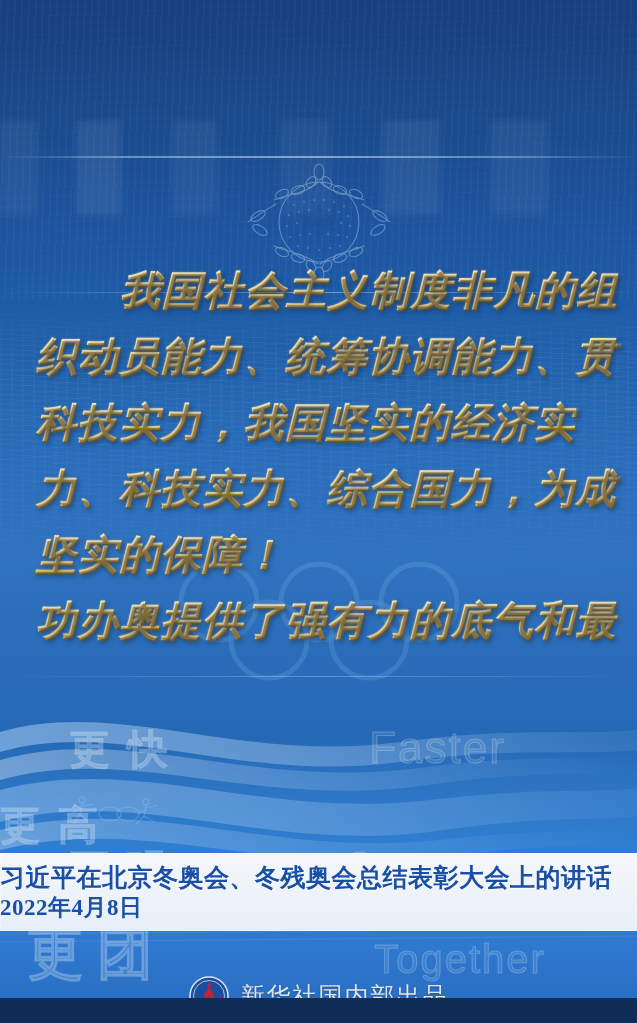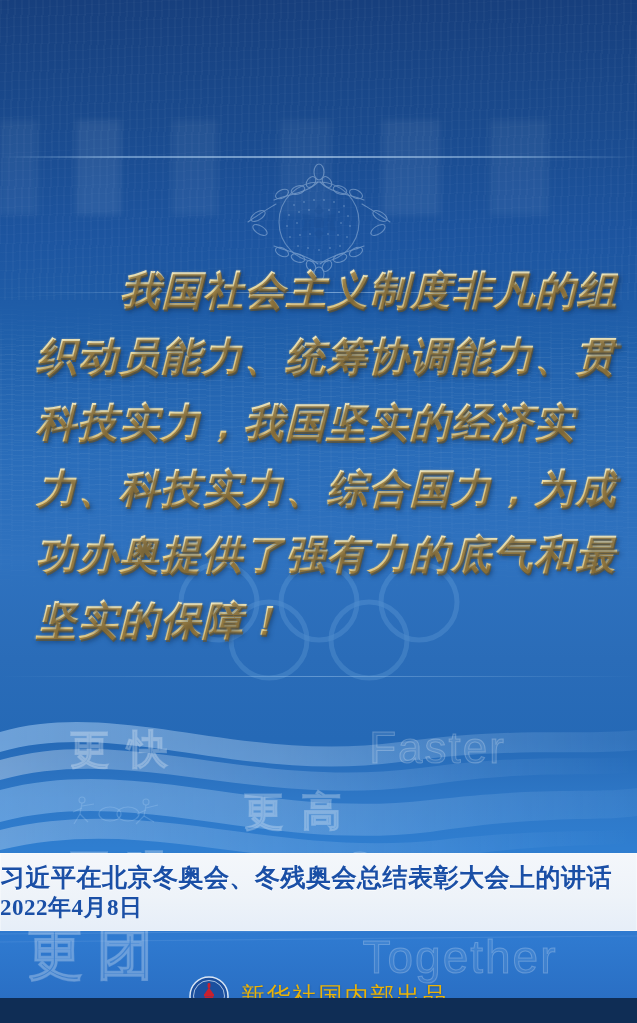--- a/index.html
+++ b/index.html
@@ -115,25 +115,25 @@
     width:150px;text-align:left;
   }
   .motto .en{
     font-family:"Liberation Sans","DejaVu Sans",sans-serif;
     font-weight:400;font-size:44px;letter-spacing:2px;
     color:rgba(255,255,255,.09);
     -webkit-text-stroke:1px rgba(255,255,255,.22);
     width:260px;text-align:center;
   }
   .motto .r1{top:10px;}
-  .motto .r2{top:72px;}
+  .motto .r2{top:86px;flex-direction:column;}
   .motto .r3{top:130px;}
   .motto .r4{top:205px;}
   .motto .r4 .cn{letter-spacing:14px;width:195px;font-size:56px;}
-  .motto .r4 .en{font-size:46px;width:300px;}
+  .motto .r4 .en{font-size:40px;width:300px;}
 
   
   .doodle{position:absolute;left:70px;top:790px;opacity:.5;}
 
   
   .caption{
     position:absolute;left:0;right:0;top:853px;height:78px;
     background:linear-gradient(180deg,#f4f7fb 0%,#eef3f9 55%,#e6eef8 100%);
     box-shadow:0 0 0 1px rgba(255,255,255,.35) inset;
     display:flex;flex-direction:column;align-items:flex-start;justify-content:center;
@@ -150,21 +150,21 @@
     font-weight:700;font-size:23px;color:#1a4fa6;letter-spacing:.5px;margin-top:4px;line-height:1.1;
   }
 
   
   .footer{
     position:absolute;left:0;right:0;top:968px;height:55px;
     display:flex;align-items:center;justify-content:center;gap:12px;
   }
   .footer .brand{
     font-family:"Liberation Sans","DejaVu Sans",sans-serif;
-    font-size:24px;color:#eab308;letter-spacing:2px;
+    font-size:24px;color:#e5e5e5;letter-spacing:2px;
     text-shadow:0 1px 2px rgba(10,40,80,.45);
   }
   .logo{width:40px;height:40px;flex:0 0 40px;}
 </style>
 </head>
 <body>
 
 <div class="poster">
 
   <div class="bg-base"></div>
@@ -290,22 +290,22 @@
       <circle cx="95" cy="78" r="38"></circle>
       <circle cx="195" cy="78" r="38"></circle>
     </g>
   </svg>
 
   <div class="quote">
     <div class="ln first"><span class="g">我国社会主义制度非凡的组</span></div>
     <div class="ln"><span class="g">织动员能力、统筹协调能力、贯</span></div>
     <div class="ln"><span class="g">科技实力，我国坚实的经济实</span></div>
     <div class="ln"><span class="g">力、科技实力、综合国力，为成</span></div>
+    <div class="ln"><span class="g">坚实的保障！</span></div>
     <div class="ln"><span class="g">功办奥提供了强有力的底气和最</span></div>
-    <div class="ln"><span class="g">坚实的保障！</span></div>
   </div>
 
   <svg class="doodle" width="120" height="50" viewBox="0 0 120 50">
     <g stroke="#bcdcf8" stroke-opacity=".45" fill="none" stroke-width="1.2">
       <circle cx="12" cy="10" r="3"></circle>
       <path d="M12 13 L10 24 L4 34"></path>
         <path d="M10 24 L18 32"></path>
       <path d="M12 16 L24 14"></path>
         <path d="M12 18 L3 22"></path>
       <ellipse cx="40" cy="24" rx="11" ry="7"></ellipse>

